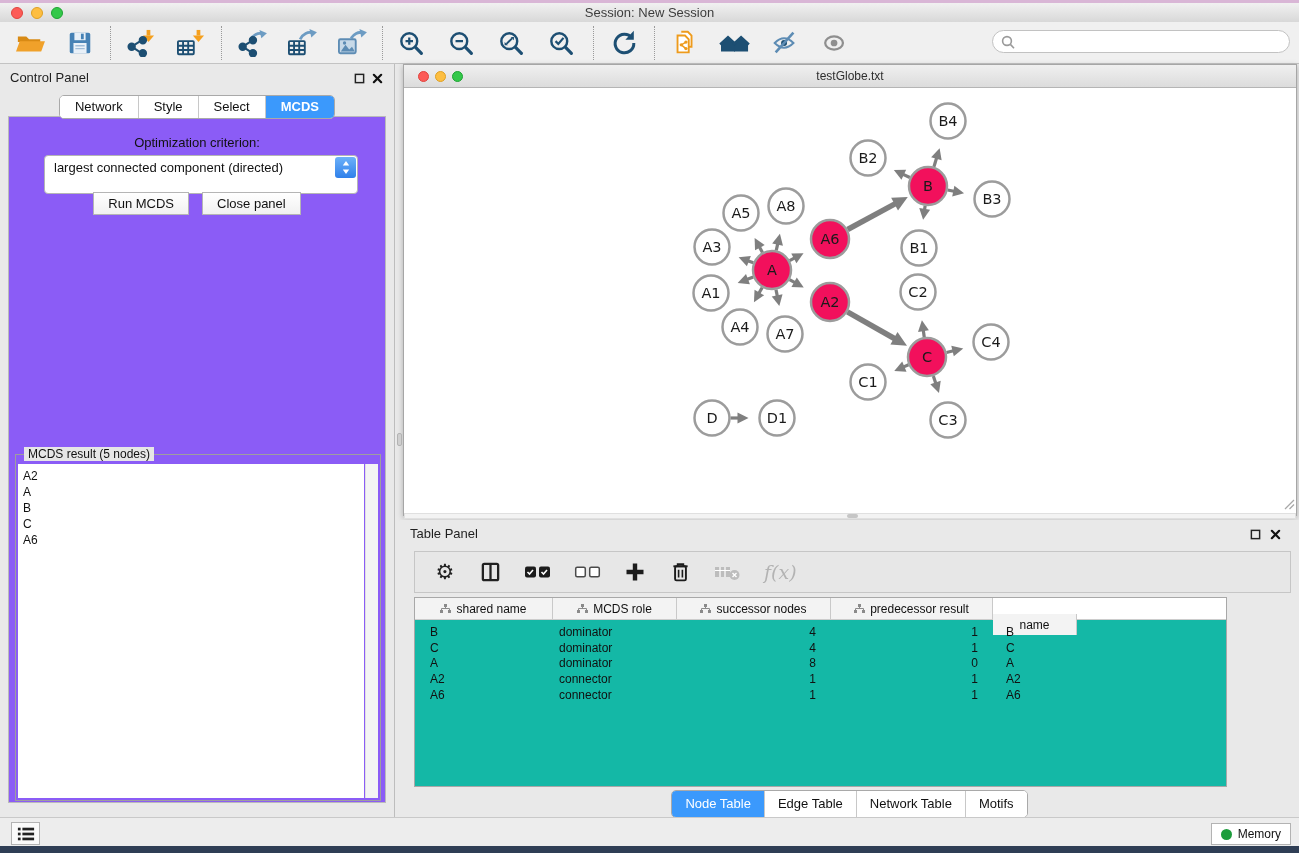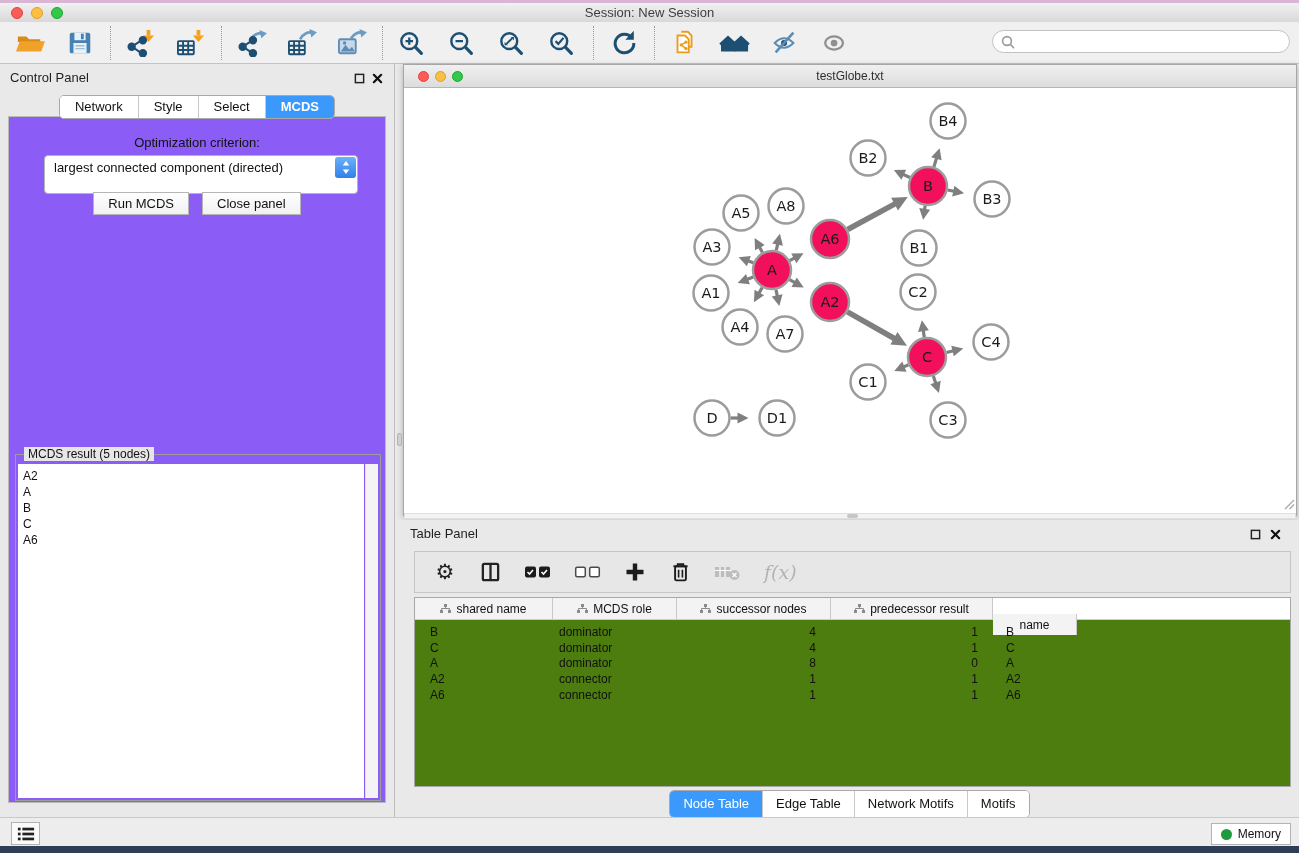--- a/index.html
+++ b/index.html
@@ -71,21 +71,21 @@
   .hscroll-track{position:absolute;left:404px;top:513px;width:892px;height:6px;background:#f3f3f3;border:1px solid #e0e0e0;box-sizing:border-box;}
   .hscroll-thumb{position:absolute;left:442px;top:0px;width:11px;height:4px;background:#c6c6c6;border-radius:2px;}
   
   .table-panel{position:absolute;left:400px;top:520px;width:899px;height:297px;background:#e9e9e9;}
   .tp-float{right:37px;} .tp-close{right:17px;}
   .tp-toolbar{position:absolute;left:14px;top:31px;width:877px;height:42px;background:#e7e7e7;
               border:1px solid #c6c6c6;box-sizing:border-box;display:flex;align-items:center;gap:23px;padding-left:19px;}
   .tp-tool{display:flex;align-items:center;justify-content:center;min-width:22px;height:26px;}
   .gear-glyph{font-size:21px;color:#222;line-height:22px;}
   .fx-glyph{font-family:"DejaVu Serif",serif;font-style:italic;font-size:19px;color:#b3b3b3;}
-  .tbl{position:absolute;left:14px;top:77px;width:877px;height:190px;background:#4d7c0f;
+  .tbl{position:absolute;left:14px;top:77px;width:813px;height:190px;background:#14b8a6;
        border:1px solid #a8a8a8;box-sizing:border-box;overflow:hidden;}
   .tbl-header{display:flex;height:21px;border-bottom:1px solid #cccccc;background:#fff;}
   .th{display:flex;align-items:center;justify-content:center;gap:5px;background:#f3f3f3;
       border-right:1px solid #c9c9c9;font-size:12px;color:#111;box-sizing:border-box;height:21px;}
   .tr{display:flex;height:15.8px;align-items:center;}
   .tr:first-child{margin-top:4px;}
   .td{font-size:12px;color:#111;box-sizing:border-box;white-space:nowrap;overflow:hidden;}
   
   .bottom-tabs{position:absolute;left:0;right:0;top:270px;display:flex;justify-content:center;}
   .bt-tab{height:22px;line-height:22px;padding:2px 13px;font-size:13px;background:#fff;color:#111;border-right:1px solid #c8c8c8;}
@@ -663,21 +663,21 @@
             <div class="td" style="width: 154px; text-align: right; padding: 0px 15px 0px 0px;">1</div>
             <div class="td" style="width: 162px; text-align: right; padding: 0px 15px 0px 0px;">1</div>
             <div class="td" style="width: 84px; text-align: left; padding: 0px 0px 0px 13px;">A6</div>
           </div>
         </div>
     </div>
     <div class="bottom-tabs">
       <div class="tab-group" id="bottom-tabs">
           <div class="bt-tab active">Node Table</div>
           <div class="bt-tab">Edge Table</div>
-          <div class="bt-tab">Network Motifs</div>
+          <div class="bt-tab">Network Table</div>
           <div class="bt-tab">Motifs</div>
         </div>
     </div>
   </div>
 
   <div class="status-bar">
     <div class="list-btn">
       <svg width="22" height="18" viewBox="0 0 24 20">
           <g fill="#222">
             <rect x="3" y="3" width="3" height="3"></rect>

